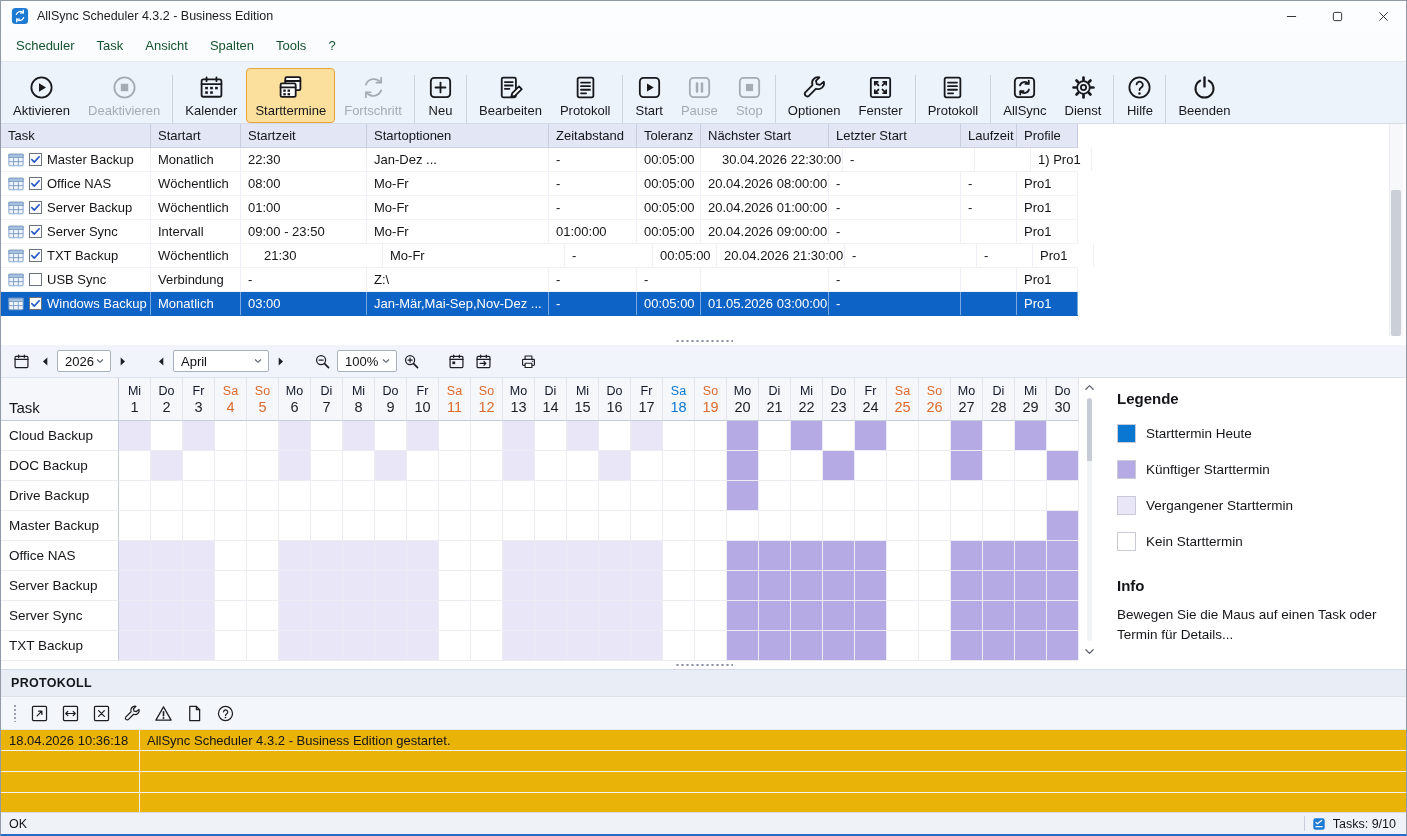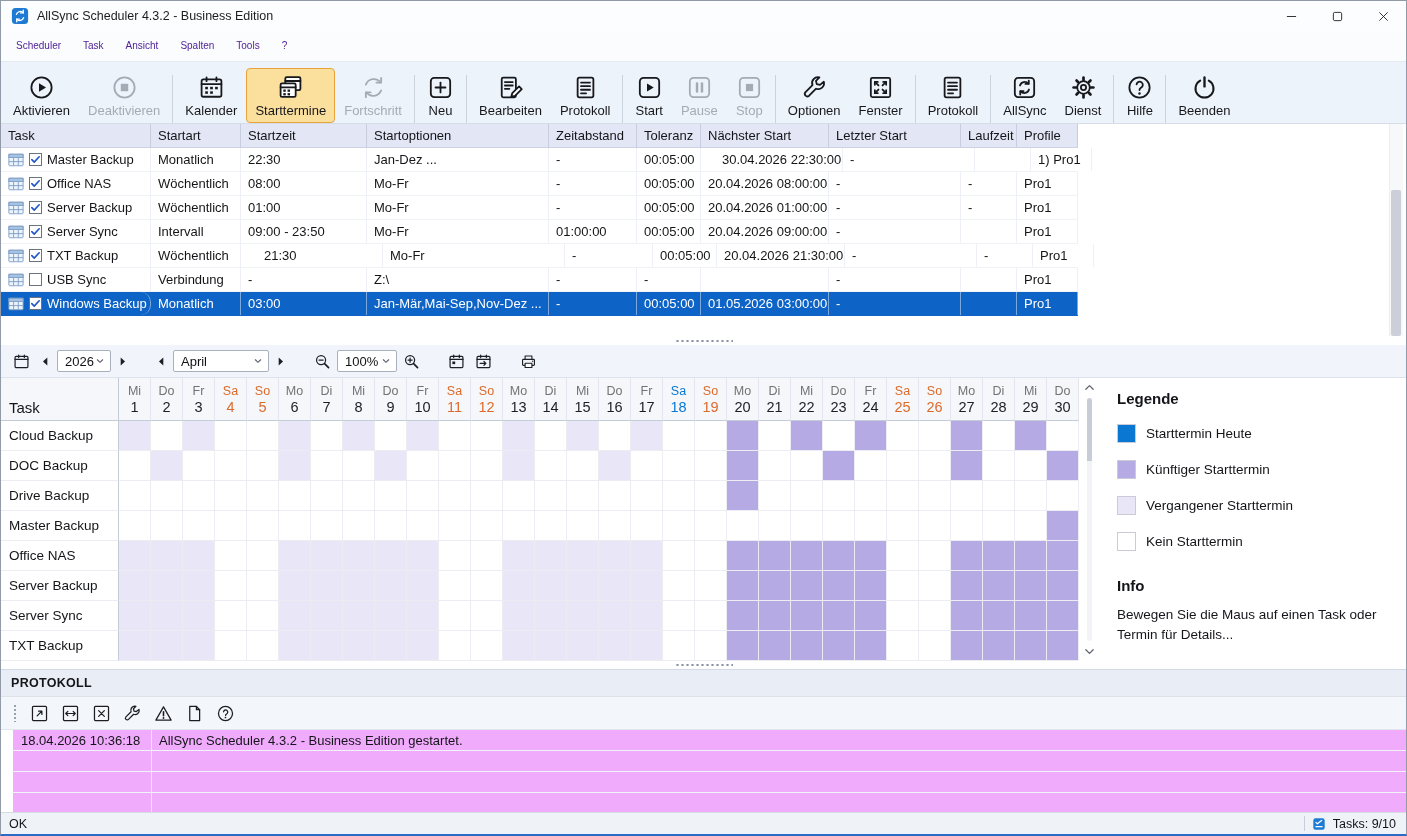--- a/index.html
+++ b/index.html
@@ -12,21 +12,21 @@
   .titlebar{position:absolute;top:0;left:0;right:0;height:30px;background:#fcfdfe;display:flex;align-items:center}
   .app-icon{width:18px;height:18px;margin:0 8px 0 10px}
   .app-icon svg{width:18px;height:18px}
   .title-text{font-size:12.5px;color:#1a1c20}
   .win-controls{margin-left:auto;display:flex;height:100%}
   .winbtn{width:46px;height:100%;display:flex;align-items:center;justify-content:center;color:#202226}
   .winbtn svg{width:11px;height:11px}
 
   
   .menubar{position:absolute;top:30px;left:0;right:0;height:30px;background:#fbfcfe;display:flex;align-items:center;padding-left:4px}
-  .menu-item{padding:0 11px;font-size:10px;line-height:30px;color:#4c1d95}
+  .menu-item{padding:0 11px;font-size:13px;line-height:30px;color:#14532d}
 
   
   .toolbar{position:absolute;top:60px;left:0;right:0;height:63px;background:#edf3fa;border-top:1px solid #e4eaf2;border-bottom:1px solid #d6dde8;display:flex;align-items:flex-end;padding:0 3px}
   .tbtn{display:flex;flex-direction:column;align-items:center;justify-content:center;gap:2px;padding:3px 8px 2px;border:1px solid transparent;border-radius:4px;height:55px;color:#17181c;flex:none}
   .tbtn.active{background:var(--active-button-bg);border-color:var(--active-button-border)}
   .tbtn.disabled{color:#a5abb5}
   .tbtn-icon svg{width:27px;height:27px}
   .tbtn-label{font-size:13px;white-space:nowrap}
   .tsep{width:1px;height:48px;background:#ccd3df;margin:0 3px;flex:none}
 
@@ -58,21 +58,21 @@
   .ctbtn svg{width:17px;height:17px}
   .arrowbtn{width:19px;height:25px;display:flex;align-items:center;justify-content:center;color:#1d1f24}
   .arrowbtn svg{width:13px;height:13px}
   .combo{height:22px;background:#fff;border:1px solid #a9b0bd;border-radius:2px;display:flex;align-items:center;justify-content:space-between;font-size:13px;padding:0 5px 0 7px;color:#101114}
   .combo .chev svg{width:10px;height:10px}
   .ctgap{width:16px;flex:none}
 
   
   .calgrid{position:absolute;top:377px;left:0;width:1078px;height:283px;display:grid;background:#fff;overflow:hidden}
   .ch{background:#f6f7fa;border-right:1px solid #e3e4ed;border-bottom:1px solid #c6cbd8;display:flex;flex-direction:column;align-items:center;justify-content:center;gap:1px}
-  .ch .wd{font-size:12.5px;color:#737373}
+  .ch .wd{font-size:12.5px;color:#0f172a}
   .ch .dn{font-size:14.5px;color:#1c1e24}
   .ch.weekend .wd,.ch.weekend .dn{color:var(--weekend-text)}
   .ch.today .wd,.ch.today .dn{color:var(--today-text)}
   .ch-task{justify-content:flex-end;align-items:flex-start;padding:0 0 4px 8px;font-size:15px;color:#15161a;border-right:1px solid #c6cbd8}
   .cl{border-right:1px solid #c6cbd8;border-bottom:1px solid #ececf3;display:flex;align-items:center;padding-left:8px;font-size:13.5px;background:#fff;overflow:hidden;white-space:nowrap}
   .cc{border-right:1px solid #ececf3;border-bottom:1px solid #ececf3;background:#fff}
   .cc.past{background:var(--past)}
   .cc.future{background:var(--future)}
 
   
@@ -89,21 +89,21 @@
   .legend-label{font-size:13.5px}
   .info-title{font-size:15px;font-weight:bold;margin-top:26px}
   .info-text{font-size:13.5px;margin-top:11px;width:292px;line-height:1.5;color:#15161a}
 
   
   .pheader{position:absolute;top:668px;left:0;right:0;height:28px;background:#e9edf5;border-top:1px solid #d4dae5;border-bottom:1px solid #dde2ea;display:flex;align-items:center;padding-left:10px;font-size:12.5px;font-weight:bold;letter-spacing:.3px;color:#15161a}
   .ptoolbar{position:absolute;top:696px;left:0;right:0;height:33px;background:#f3f6fa;border-bottom:1px solid #e1e5ed;display:flex;align-items:center;gap:10px;padding-left:12px}
   .ptoolbar .grip{width:4px;height:18px;background-image:radial-gradient(circle,#9aa0ad 1px,transparent 1.2px);background-size:4px 4px;margin-right:2px}
   .picon{width:21px;height:21px;color:#1d1d21;display:flex;align-items:center;justify-content:center}
   .picon svg{width:19px;height:19px}
-  .plog{position:absolute;top:729px;left:12px;right:0;height:82px;background:#f0abfc}
+  .plog{position:absolute;top:729px;left:0;right:0;height:82px;background:#eab308}
   .plog .vline{position:absolute;left:138px;top:0;bottom:0;width:1px;background:#e9ebf1}
   .plogrow{display:flex;height:21px;border-bottom:1px solid #f1f3f7;align-items:center}
   .plog-time{width:138px;flex:none;padding-left:8px;font-size:13px}
   .plog-msg{padding-left:8px;font-size:13px}
 
   
   .statusbar{position:absolute;left:0;right:0;top:811px;height:22px;background:#eff3f8;border-top:1px solid #d6dce6;display:flex;align-items:center;font-size:12.5px}
   .status-left{padding-left:8px}
   .status-right{margin-left:auto;display:flex;align-items:center;gap:7px;padding-right:10px}
   .status-sep{width:1px;height:15px;background:#c7cdda}
@@ -549,21 +549,21 @@
           <div class="tcell" style="width: 126px;">-</div>
           <div class="tcell" style="width: 182px;">Z:\</div>
           <div class="tcell" style="width: 88px;">-</div>
           <div class="tcell" style="width: 64px;">-</div>
           <div class="tcell" style="width: 128px;"></div>
           <div class="tcell" style="width: 132px;">-</div>
           <div class="tcell" style="width: 56px;"></div>
           <div class="tcell" style="width: 61px;">Pro1</div>
         </div>
         <div class="trow selected">
-          <div class="tcell task-cell" style="width: 150px; border-radius: 10px;">
+          <div class="tcell task-cell" style="width: 150px;">
             <span class="task-glyph">
               <svg viewBox="0 0 18 15" xmlns="http://www.w3.org/2000/svg">
                 <rect x="1" y="1" width="16" height="13" rx="1" fill="#eef3fa" stroke="#7a9cc6" stroke-width="1"></rect>
                 <rect x="1" y="1" width="16" height="3.6" fill="#a9c3e2" stroke="#7a9cc6" stroke-width="1"></rect>
                 <line x1="6.3" y1="4.6" x2="6.3" y2="14" stroke="#7a9cc6"></line>
                 <line x1="11.6" y1="4.6" x2="11.6" y2="14" stroke="#7a9cc6"></line>
                 <line x1="1" y1="9.3" x2="17" y2="9.3" stroke="#7a9cc6"></line>
               </svg>
             </span>
             <span class="cb">

